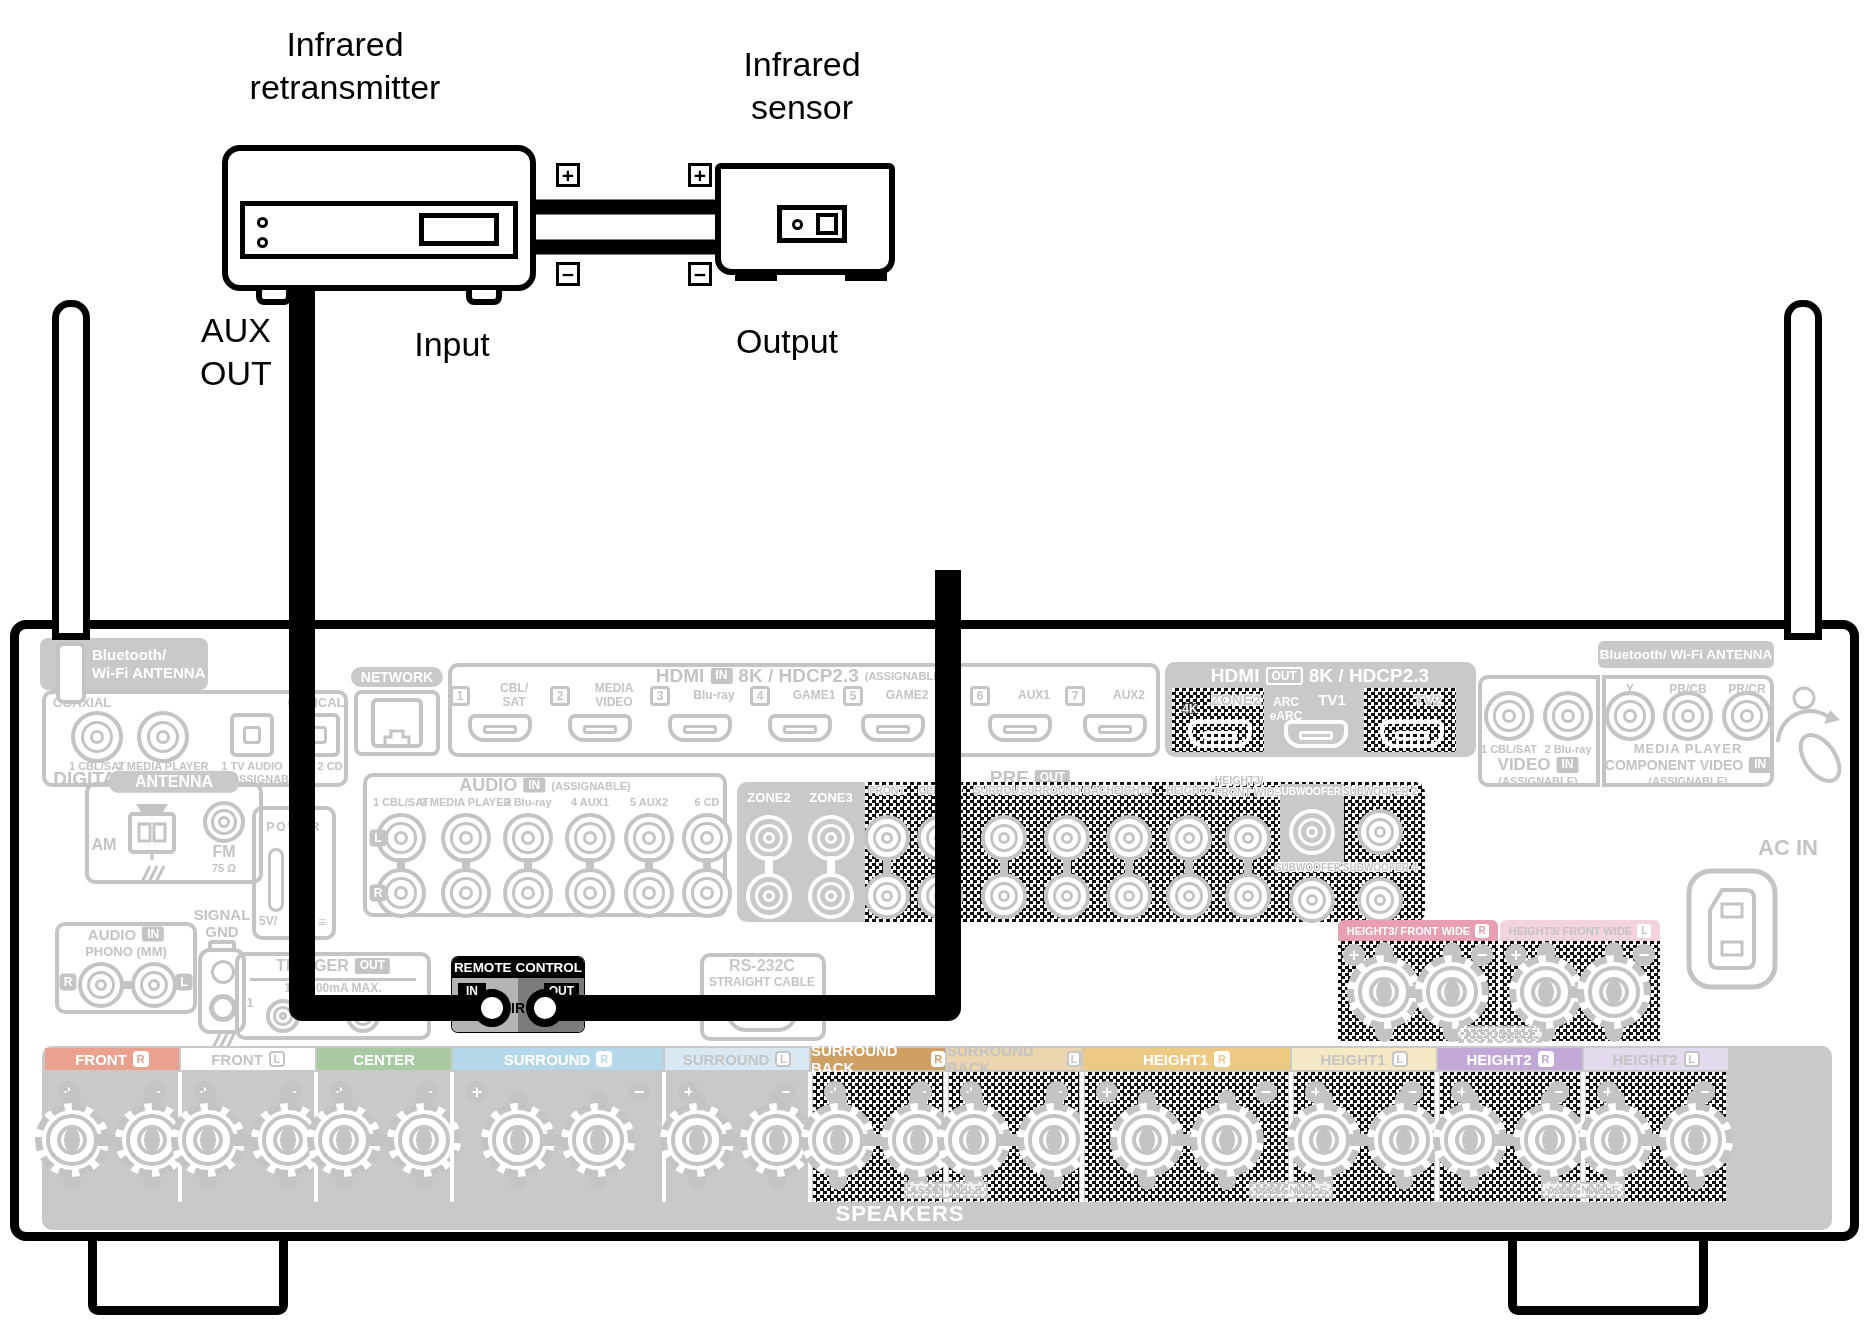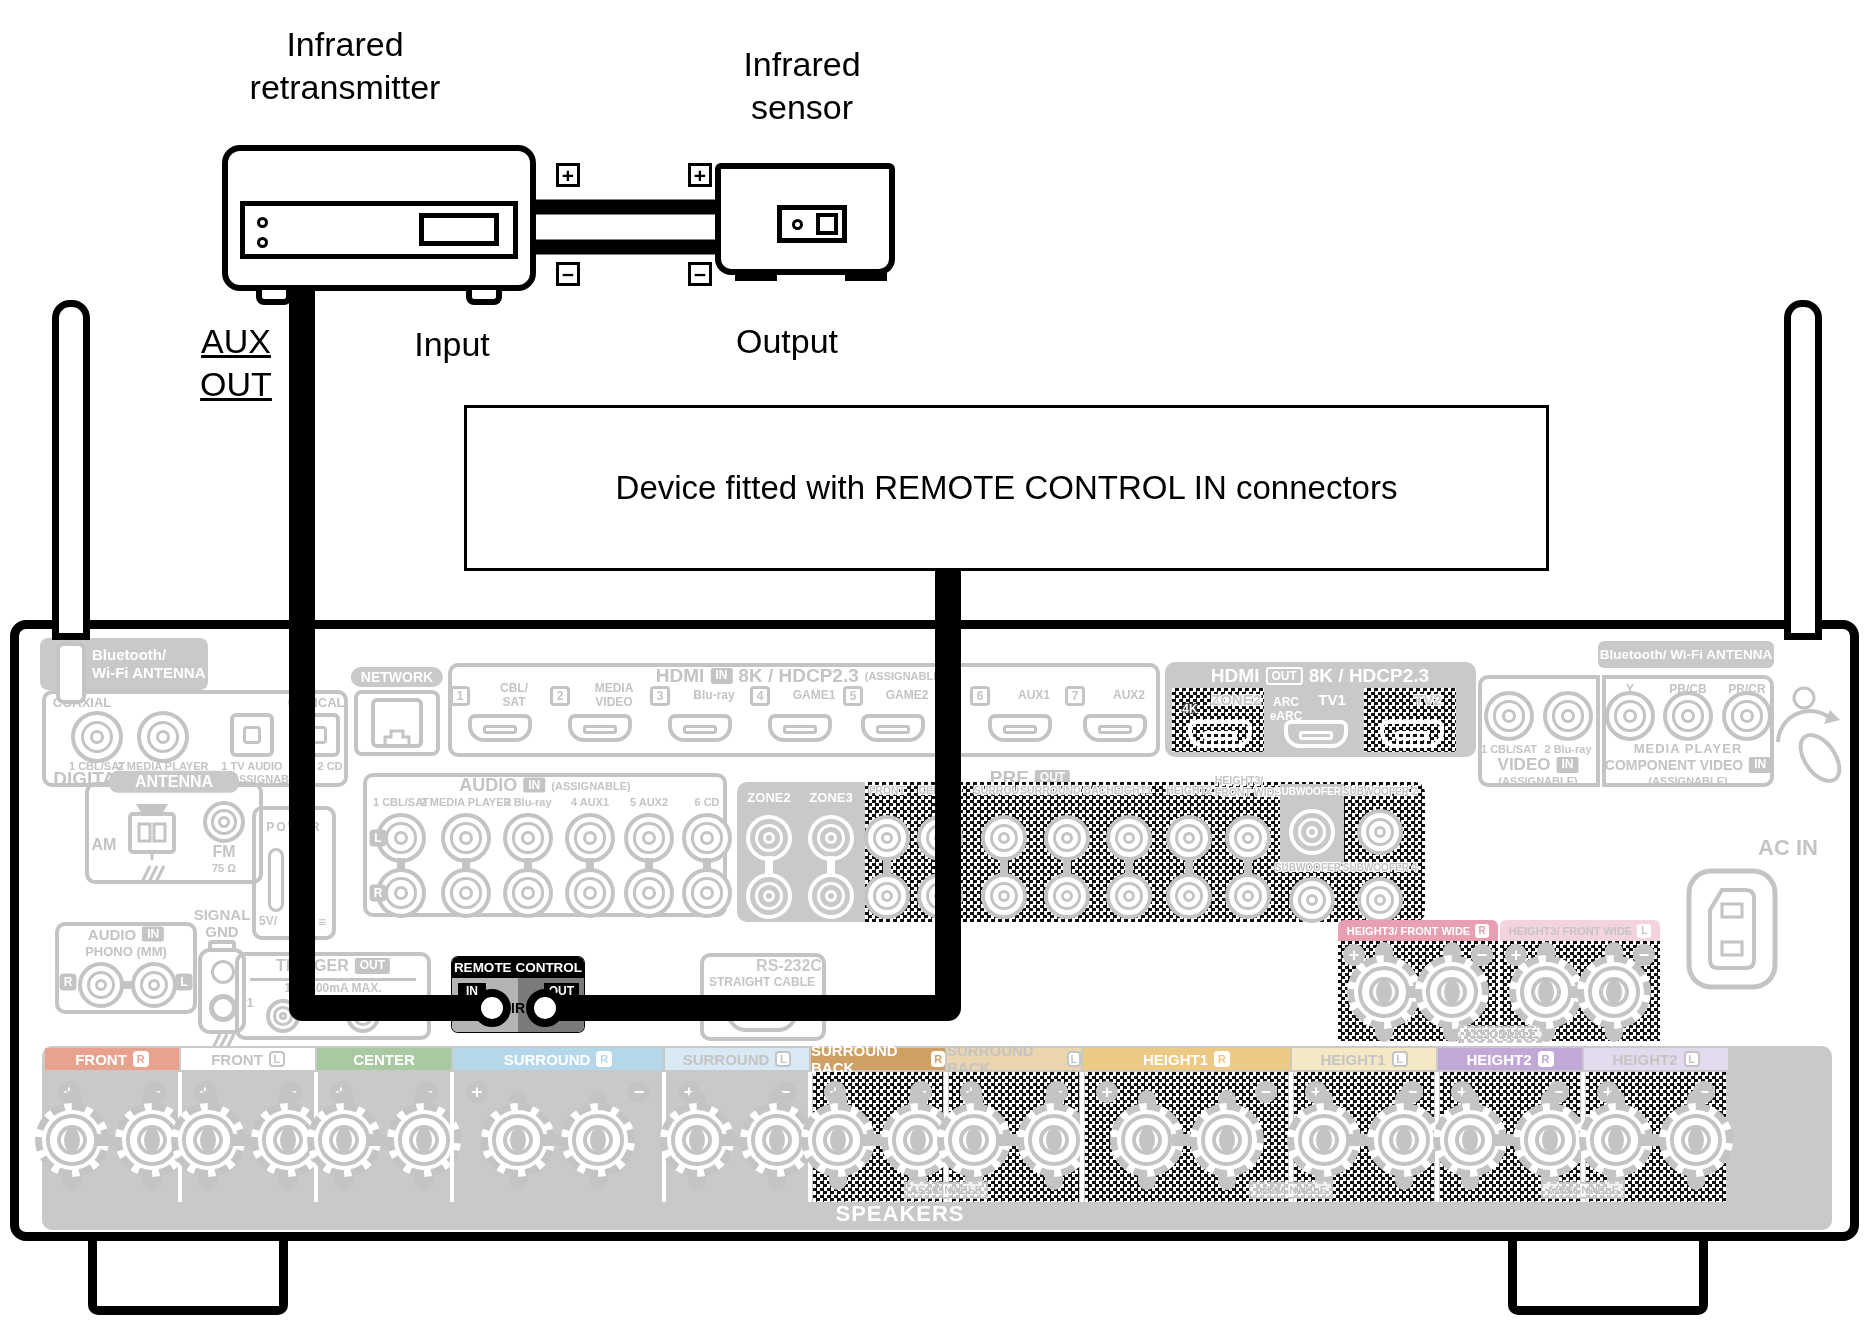--- a/index.html
+++ b/index.html
@@ -30,21 +30,21 @@
 </style>
 </head>
 <body>
 
 <div id="page">
 
   <div class="toplabel" style="left:345px;top:66px;">Infrared
 retransmitter</div>
   <div class="toplabel" style="left:802px;top:86px;">Infrared
 sensor</div>
-  <div class="toplabel" style="left:236px;top:363px;text-decoration:underline;">AUX
+  <div class="toplabel" style="left:236px;top:352px;">AUX
 OUT</div>
   <div class="toplabel" style="left:452px;top:344px;">Input</div>
   <div class="toplabel" style="left:787px;top:341px;">Output</div>
 
   <div style="position:absolute;left:222px;top:145px;width:314px;height:146px;border:6px solid #000;border-radius:18px;background:#fff;z-index:4">
     <div style="position:absolute;left:12px;right:12px;top:50px;height:58px;border:5px solid #000;">
       <div style="position:absolute;left:12px;top:11px;width:11px;height:11px;border:3px solid #000;border-radius:50%"></div>
       <div style="position:absolute;left:12px;top:31px;width:11px;height:11px;border:3px solid #000;border-radius:50%"></div>
       <div style="position:absolute;right:14px;top:7px;width:80px;height:33px;border:5px solid #000;"></div>
     </div>
@@ -59,21 +59,20 @@
     </div>
     <div style="position:absolute;left:14px;top:103px;width:42px;height:9px;background:#000"></div>
     <div style="position:absolute;left:124px;top:103px;width:42px;height:9px;background:#000"></div>
   </div>
 
   <div class="pm" style="left:556px;top:163px;z-index:4">+</div>
   <div class="pm" style="left:556px;top:262px;z-index:4">−</div>
   <div class="pm" style="left:688px;top:163px;z-index:4">+</div>
   <div class="pm" style="left:688px;top:262px;z-index:4">−</div>
 
-  <div id="device-box">Device fitted with REMOTE CONTROL IN connectors</div>
 
   <div id="panel"></div>
 
   <div style="position:absolute;left:52px;top:300px;width:38px;height:340px;border:7px solid #000;border-radius:18px 18px 0 0;background:#fff;z-index:3"></div>
   <div style="position:absolute;left:56px;top:642px;width:30px;height:62px;border:4px solid var(--g);border-radius:8px;background:#fff;z-index:1"></div>
   <div style="position:absolute;left:1784px;top:300px;width:38px;height:340px;border:7px solid #000;border-radius:18px 18px 0 0;background:#fff;z-index:3"></div>
 
   <div style="position:absolute;left:88px;top:1241px;width:200px;height:74px;border:9px solid #000;border-top:none;border-radius:0 0 10px 10px;background:#fff"></div>
   <div style="position:absolute;left:1508px;top:1241px;width:200px;height:74px;border:9px solid #000;border-top:none;border-radius:0 0 10px 10px;background:#fff"></div>
 
@@ -497,21 +496,21 @@
       <div style="position: absolute; inset: 33%; border: 3px solid rgb(196, 196, 196); border-radius: 50%;"></div>
     </div>
     <div style="position: absolute; left: 452px; top: 957px; width: 132px; height: 75px; z-index: 4; border-radius: 6px; overflow: hidden; box-shadow: rgb(0, 0, 0) 0px 0px 0px 1px;">
       <div style="position: absolute; left: 0px; top: 0px; right: 0px; height: 21px; background: rgb(0, 0, 0); color: rgb(255, 255, 255); font-weight: bold; font-size: 13.5px; display: flex; align-items: center; justify-content: center;">REMOTE CONTROL</div>
       <div style="position: absolute; left: 0px; top: 21px; width: 66px; bottom: 0px; background: rgb(180, 180, 180);"></div>
       <div style="position: absolute; inset: 21px 0px 0px 66px; background: rgb(123, 123, 123);"></div>
       <div style="position: absolute; left: 6px; top: 26px; background: rgb(0, 0, 0); color: rgb(255, 255, 255); font-weight: bold; font-size: 12px; padding: 1px 8px;">IN</div>
       <div style="position: absolute; right: 5px; top: 26px; background: rgb(0, 0, 0); color: rgb(255, 255, 255); font-weight: bold; font-size: 12px; padding: 1px 5px;">OUT</div>
     </div>
     <div style="position: absolute; left: 700px; top: 953px; width: 126px; height: 88px; border: 4px solid rgb(196, 196, 196); border-radius: 10px;"></div>
-    <div style="position: absolute; left: 762px; top: 966px; transform: translate(-50%, -50%); white-space: pre-line; text-align: center; line-height: 1.15; font-size: 16px; font-weight: bold; color: rgb(201, 201, 201); margin-left: 27px;">RS-232C</div>
+    <div style="position: absolute; left: 762px; top: 966px; transform: translate(-50%, -50%); white-space: pre-line; text-align: center; line-height: 1.15; font-size: 16px; font-weight: bold; color: rgb(201, 201, 201);">RS-232C</div>
     <div style="position: absolute; left: 762px; top: 983px; transform: translate(-50%, -50%); white-space: pre-line; text-align: center; line-height: 1.15; font-size: 12px; font-weight: bold; color: rgb(196, 196, 196);">STRAIGHT CABLE</div>
     <div style="position: absolute; left: 725px; top: 1000px; width: 74px; height: 32px; border: 4px solid rgb(196, 196, 196); border-radius: 10px 10px 24px 24px / 10px 10px 28px 28px;">
       <div style="position: absolute; left: 11px; right: 11px; top: 11px; height: 0px; border-top: 4px dotted rgb(196, 196, 196);"></div>
     </div>
     <div style="position: absolute; left: 1338px; top: 920px; width: 160px; height: 21px; background: rgb(231, 159, 177); display: flex; align-items: center; justify-content: center; gap: 5px; border-radius: 6px 6px 0px 0px;">
       <span style="font-size: 11px; font-weight: bold; color: rgb(255, 255, 255);">HEIGHT3/ FRONT WIDE</span>
       <span style="width: 14px; height: 14px; border-radius: 3px; background: rgb(255, 255, 255); color: rgb(231, 159, 177); font-size: 10px; font-weight: bold; display: inline-flex; align-items: center; justify-content: center;">R</span>
     </div>
     <div class="hatch" style="position: absolute; left: 1338px; top: 941px; width: 160px; height: 100px;"></div>
     <div style="position: absolute; left: 1343px; top: 944px; width: 22px; height: 22px; background: rgb(196, 196, 196); border-radius: 50%; color: rgb(255, 255, 255); display: flex; align-items: center; justify-content: center; font-weight: bold; font-size: 18px; line-height: 1;">+</div>

